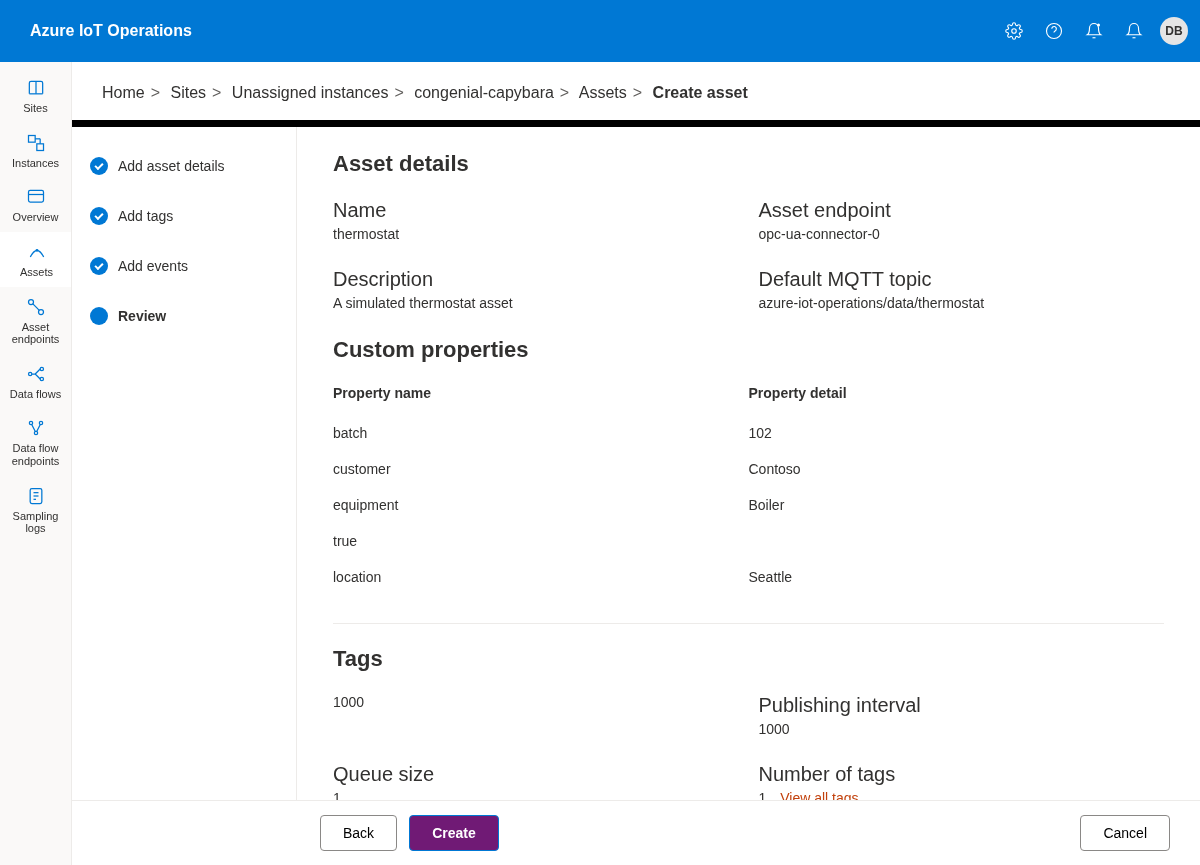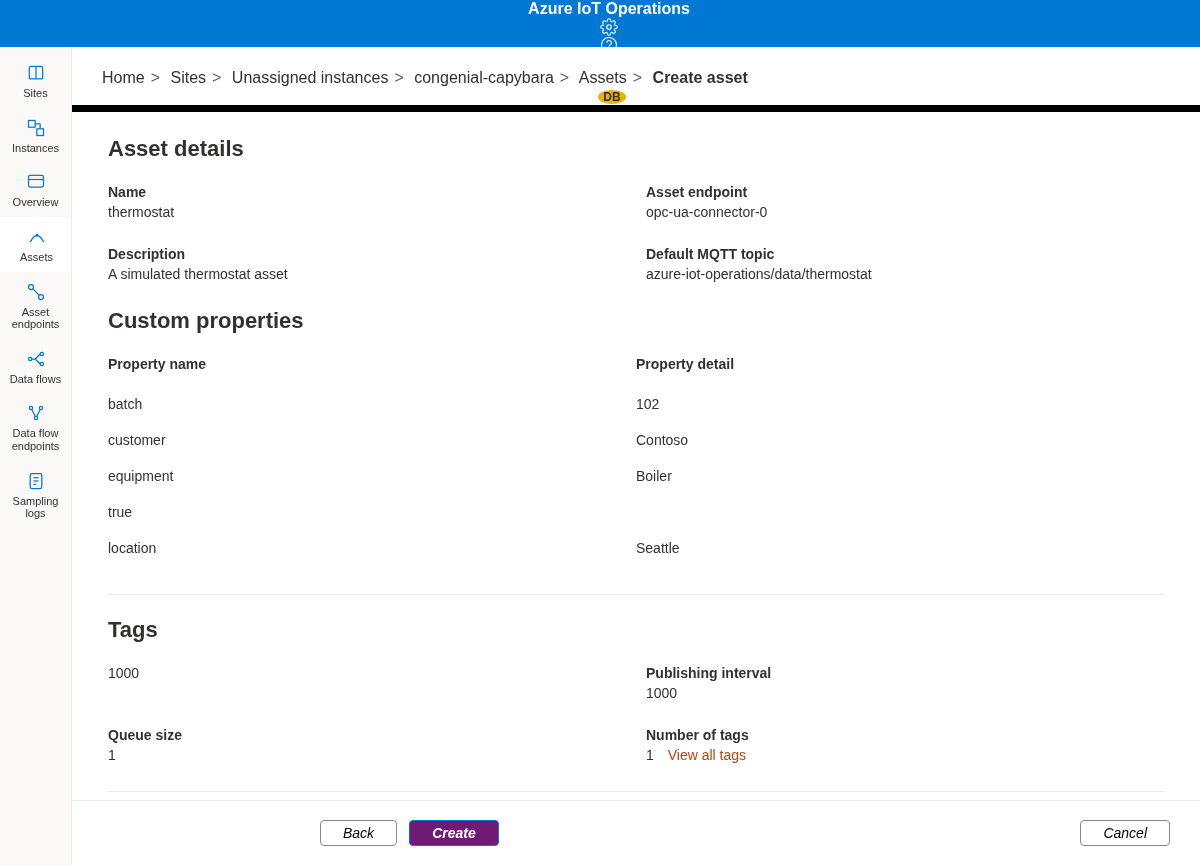--- a/index.html
+++ b/index.html
@@ -9,39 +9,38 @@
     color: #323130;
     background: #fff;
     width: 1200px;
     height: 865px;
     overflow: hidden;
     display: flex;
     flex-direction: column;
   }
   
   .topbar {
-    height: 47px;
+    height: 62px;
     background: #0078d4;
     color: #fff;
     display: flex;
     align-items: center;
     padding: 0 12px 0 30px;
-    flex-direction: column;
   }
   .topbar .title { font-weight: 600; font-size: 16px; }
   .topbar .spacer { flex: 1; }
   .topbar .icon-btn {
     width: 40px; height: 40px;
     display: flex; align-items: center; justify-content: center;
     cursor: pointer;
   }
   .topbar svg { stroke: #fff; fill: none; stroke-width: 1.5; }
   .avatar {
     width: 28px; height: 28px; border-radius: 50%;
-    background: #eab308; color: #323130;
+    background: #e5e5e5; color: #323130;
     display: flex; align-items: center; justify-content: center;
     font-size: 12px; font-weight: 600; margin-left: 6px;
   }
   
   .shell {
     flex: 1;
     display: flex;
     min-height: 0;
   }
   
@@ -114,21 +113,21 @@
     padding: 18px 36px 40px 36px;
   }
   .detail h2 {
     font-size: 22px; font-weight: 600; margin: 6px 0 22px 0;
   }
   .grid2 {
     display: grid; grid-template-columns: 1fr 1fr;
     row-gap: 26px; column-gap: 20px;
     margin-bottom: 10px;
   }
-  .fieldlabel { font-weight: 700; margin-bottom: 4px; font-size: 14px;}
+  .fieldlabel { font-weight: 400; margin-bottom: 4px; font-size: 20px;}
   .fieldval { font-size: 14px; color: #323130; }
   .propsheader {
     display: grid; grid-template-columns: 1fr 1fr;
     font-weight: 600; margin: 16px 0 14px 0;
   }
   .proprow {
     display: grid; grid-template-columns: 1fr 1fr;
     padding: 10px 0;
     font-size: 14px;
   }
@@ -136,23 +135,23 @@
   .link { color: #c2410c; text-decoration: none; margin-left: 10px; cursor:pointer;}
   
   .footer {
     height: 65px;
     border-top: 1px solid #edebe9;
     display: flex; align-items: center;
     padding: 0 30px 0 248px;
     gap: 12px;
   }
   .btn {
-    height: 26px; padding: 0 22px;
+    height: 36px; padding: 0 22px;
     border-radius: 4px; font-size: 14px;
-    cursor: pointer; border: 1px solid #8a8886; background: #fff; font-style: italic;
+    cursor: pointer; border: 1px solid #8a8886; background: #fff;
   }
   .btn.primary { background: #701a75; border-color: #0078d4; color: #fff; font-weight: 600;}
   .footer .spacer { flex: 1; }
   
   .detail::-webkit-scrollbar { width: 14px; }
   .detail::-webkit-scrollbar-thumb { background: #c8c6c4; border-radius: 7px; border: 3px solid #fff;}
 </style>
 </head>
 <body>
 
@@ -264,20 +263,38 @@
       <a href="#">Home</a><span class="sep">&gt;</span>
       <a href="#">Sites</a><span class="sep">&gt;</span>
       <a href="#">Unassigned instances</a><span class="sep">&gt;</span>
       <a href="#">congenial-capybara</a><span class="sep">&gt;</span>
       <a href="#">Assets</a><span class="sep">&gt;</span>
       <span class="current">Create asset</span>
     </div>
 
     <div class="contentrow">
 
+      <div class="stepnav">
+        <div class="step">
+          <span class="circle check"></span>
+          <span class="label">Add asset details</span>
+        </div>
+        <div class="step">
+          <span class="circle check"></span>
+          <span class="label">Add tags</span>
+        </div>
+        <div class="step">
+          <span class="circle check"></span>
+          <span class="label">Add events</span>
+        </div>
+        <div class="step current">
+          <span class="circle"></span>
+          <span class="label">Review</span>
+        </div>
+      </div>
 
       <div class="detail">
         <h2>Asset details</h2>
         <div class="grid2">
           <div>
             <div class="fieldlabel">Name</div>
             <div class="fieldval">thermostat</div>
           </div>
           <div>
             <div class="fieldlabel">Asset endpoint</div>

